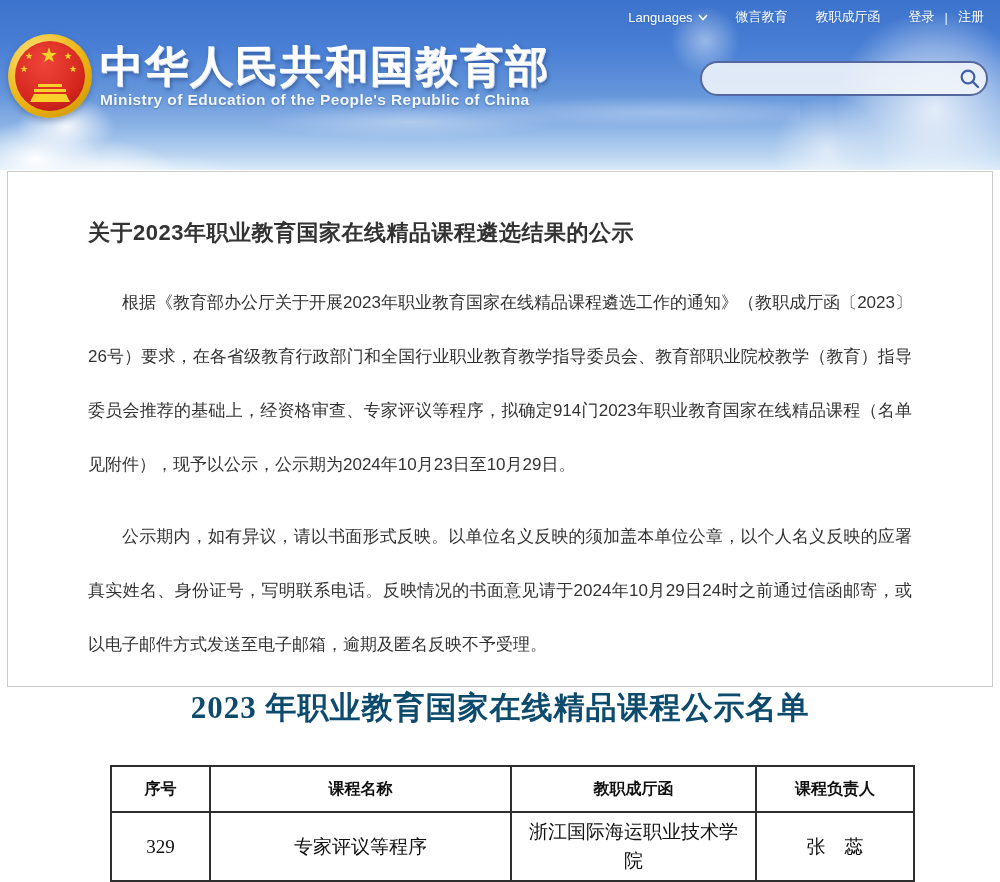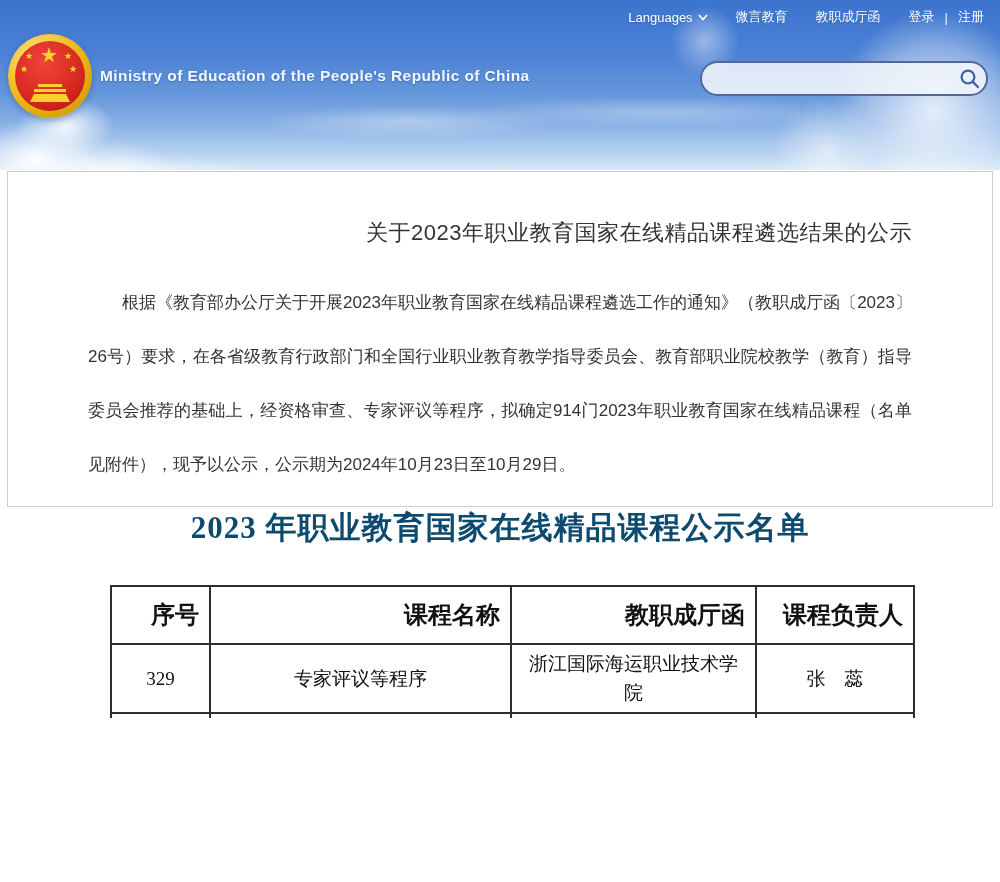--- a/index.html
+++ b/index.html
@@ -135,21 +135,21 @@
   .bc-sep { margin: 0 12px; font-size: 12px; }
 
   
   .notice-card {
     margin: 1px 7px 0 7px;
     border: 1px solid #cccccc;
     background: #ffffff;
     padding: 46px 80px 14px 80px;
   }
   .notice-title {
-    text-align: right; font-size: 22px; font-weight: 400; color: #333333;
+    text-align: left; font-size: 22px; font-weight: 700; color: #333333;
     margin-bottom: 28px; letter-spacing: 0.5px;
   }
   .notice-card p {
     font-size: 17px; color: #333333; line-height: 54px;
     text-align: justify; text-indent: 2em;
   }
   .notice-card p + p { margin-top: 18px; }
 
   
   .attachment { background: #ffffff; }
@@ -164,22 +164,22 @@
     border-collapse: collapse;
     table-layout: fixed;
   }
   .course-table th, .course-table td {
     border: 2px solid #2e2e2e;
     text-align: center; vertical-align: middle;
     padding: 4px 10px;
   }
   .course-table th {
     font-family: "Liberation Sans", sans-serif;
-    font-size: 24px; font-weight: 700; color: #111;
-    height: 58px; background: #ffffff; text-align: right;
+    font-size: 16px; font-weight: 700; color: #111;
+    height: 46px; background: #ffffff;
   }
   .course-table td {
     font-family: "Liberation Serif", serif;
     font-size: 19px; color: #111;
     height: 64px; line-height: 1.55;
   }
   .col-no  { width: 99px; }
   .col-course { width: 301px; }
   .col-org { width: 245px; }
   .col-lead { width: 158px; }
@@ -218,20 +218,21 @@
         <span class="star star-s3">★</span>
         <span class="star star-s4">★</span>
         <span class="gate">
             <i class="g1"></i>
             <i class="g2"></i>
             <i class="g3"></i>
           </span>
       </div>
     </div>
     <div class="brand-text">
+      <div class="site-title">中华人民共和国教育部</div>
       <div class="site-subtitle">Ministry of Education of the People's Republic of China</div>
     </div>
   </div>
 
   <div class="search">
     <input type="text" placeholder="" style="">
     <button class="search-btn">
       <svg width="21" height="21" viewBox="0 0 21 21">
         <circle cx="9" cy="9" r="6.4" fill="none" stroke="#3f5fa7" stroke-width="2.2"></circle>
         <line x1="13.6" y1="13.6" x2="19" y2="19" stroke="#3f5fa7" stroke-width="2.4" stroke-linecap="round"></line>
@@ -241,20 +242,21 @@
 
   <div class="breadcrumb">
     <span>当前位置：</span><a>首页</a><span class="bc-sep">＞</span><a>公示</a>
   </div>
 </header>
 
 <main>
   <section class="notice-card">
     <h1 class="notice-title">关于2023年职业教育国家在线精品课程遴选结果的公示</h1>
     <p>根据《教育部办公厅关于开展2023年职业教育国家在线精品课程遴选工作的通知》（教职成厅函〔2023〕26号）要求，在各省级教育行政部门和全国行业职业教育教学指导委员会、教育部职业院校教学（教育）指导委员会推荐的基础上，经资格审查、专家评议等程序，拟确定914门2023年职业教育国家在线精品课程（名单见附件），现予以公示，公示期为2024年10月23日至10月29日。</p>
+    <p>公示期内，如有异议，请以书面形式反映。以单位名义反映的须加盖本单位公章，以个人名义反映的应署真实姓名、身份证号，写明联系电话。反映情况的书面意见请于2024年10月29日24时之前通过信函邮寄，或以电子邮件方式发送至电子邮箱，逾期及匿名反映不予受理。</p>
   </section>
 
   <section class="attachment">
     <h2 class="attachment-heading">2023 年职业教育国家在线精品课程公示名单</h2>
     <table class="course-table">
       <colgroup>
         <col class="col-no">
           <col class="col-course">
           <col class="col-org">
           <col class="col-lead">

